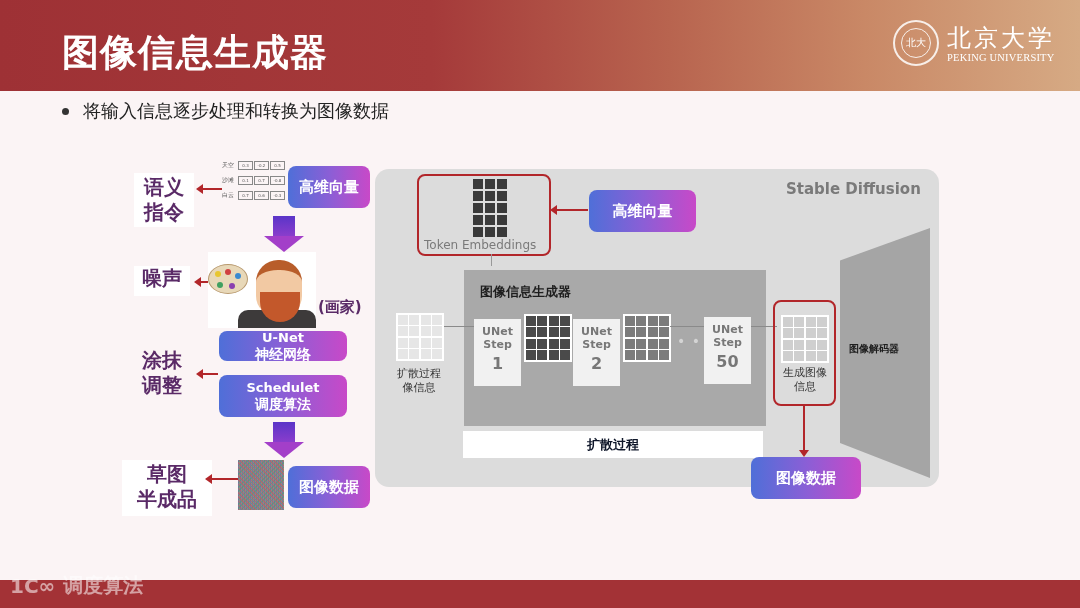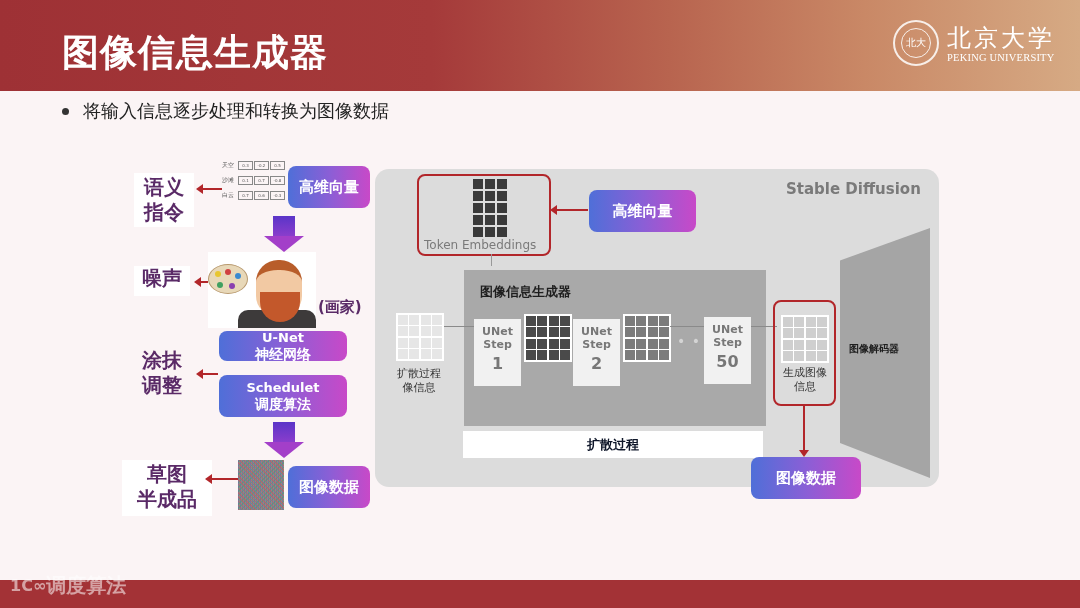--- a/index.html
+++ b/index.html
@@ -134,21 +134,21 @@
     content: ""; position: absolute; left: -4px; bottom: -4px;
     border-top: 7px solid #b2262a; border-left: 5px solid transparent; border-right: 5px solid transparent;
   }
   .grey-arrow-down { position: absolute; left: 491px; top: 254px; width: 1px; height: 12px; background: #999; }
 
   .footer { position: absolute; left: 0; top: 580px; width: 1080px; height: 28px; background: #a33236; }
   .watermark {
     position: absolute; left: 10px; top: 572px; font-size: 20px; color: rgba(255,255,255,0.55);
     font-weight: bold; display: flex; align-items: center;
   }
-  .watermark-mark { font-size: 16px; }
+  .watermark-mark { font-size: 20px; margin-right: 8px; }
 </style>
 </head>
 <body>
 
 <div class="header"></div>
 <div class="header-title">图像信息生成器</div>
 <div class="logo">
   <div class="logo-emblem">
     <div class="logo-emblem-inner">北大</div>
   </div>

